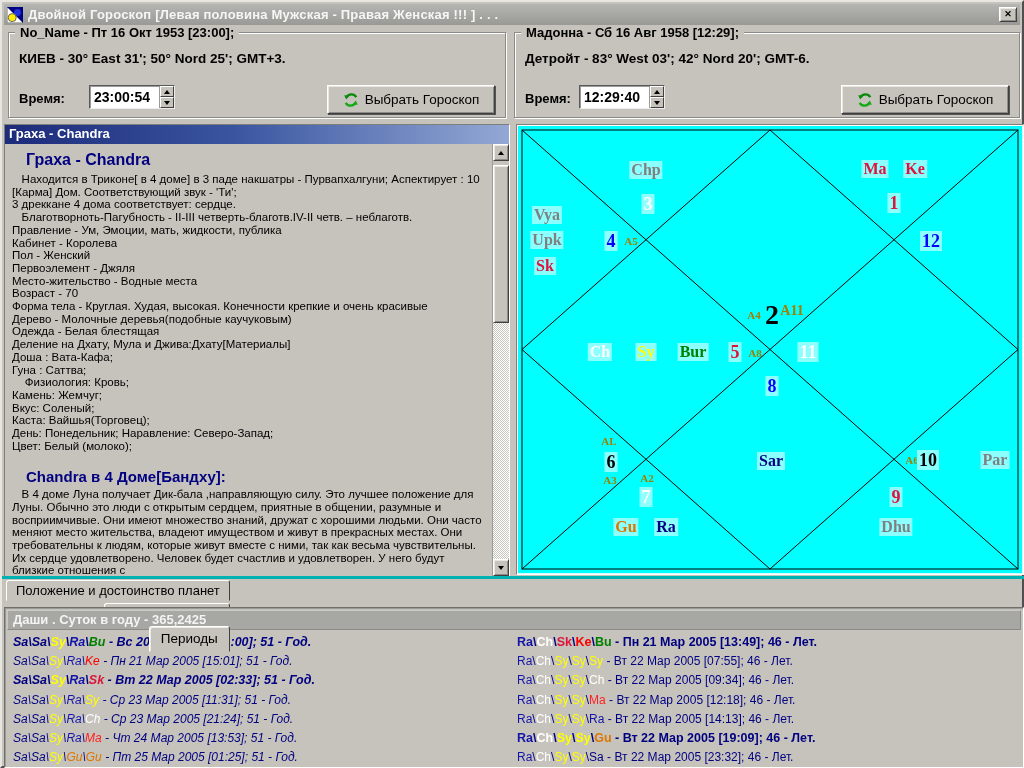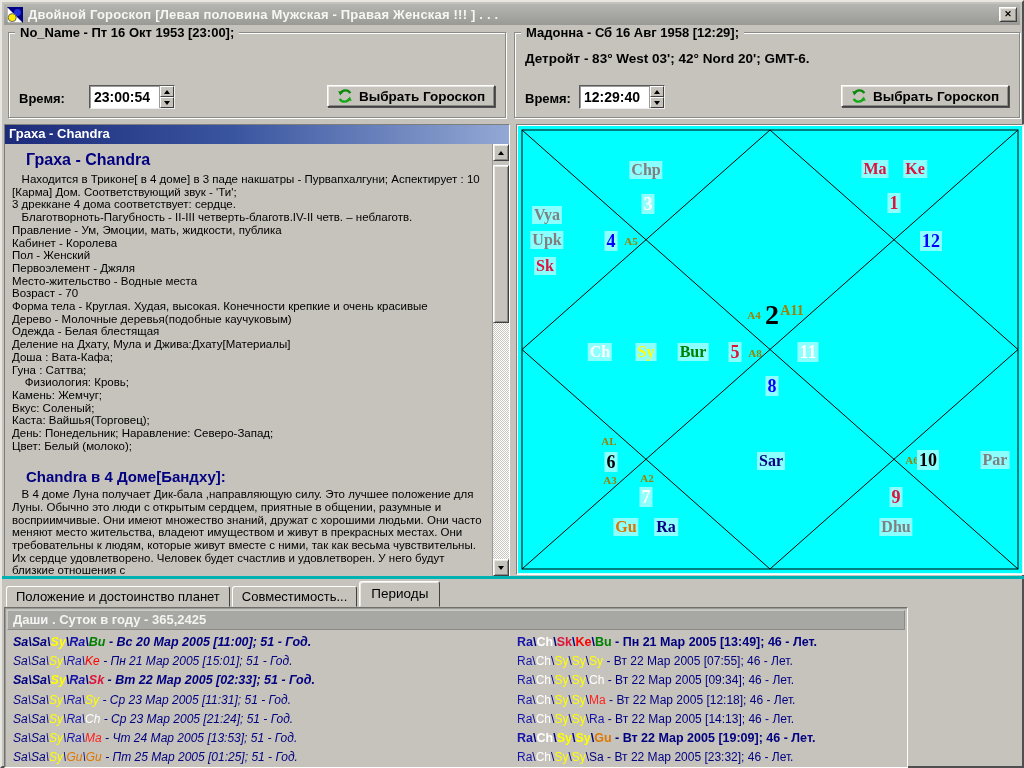--- a/index.html
+++ b/index.html
@@ -27,23 +27,23 @@
   .loc{position:absolute;left:10px;top:18px;font-weight:bold;font-size:13.5px;color:#000;white-space:nowrap;}
   .tlabel{position:absolute;left:10px;top:58px;font-weight:bold;font-size:13px;color:#000;}
   .edit{position:absolute;left:80px;top:52px;width:86px;height:24px;background:#fff;
     border:1px solid;border-color:#5a5a5a #eee #eee #5a5a5a;box-shadow:inset 1px 1px 0 #9a9a9a;display:flex;}
   .edit .val{flex:1;font-weight:bold;font-size:14px;line-height:22px;padding-left:4px;color:#000;font-family:"Liberation Sans",sans-serif;}
   .spin{width:15px;display:flex;flex-direction:column;border-left:1px solid #9a9a9a;}
   .sbtn{flex:1;background:var(--face);border:1px solid;border-color:#fff #404040 #404040 #fff;
     display:flex;align-items:center;justify-content:center;}
   .tri-up{width:0;height:0;border-left:3px solid transparent;border-right:3px solid transparent;border-bottom:4px solid #000;}
   .tri-dn{width:0;height:0;border-left:3px solid transparent;border-right:3px solid transparent;border-top:4px solid #000;}
-  .pickbtn{position:absolute;top:52px;height:22px;width:168px;right:10px;background:var(--face);
+  .pickbtn{position:absolute;top:52px;height:29px;width:168px;right:10px;background:var(--face);
     border:1px solid;border-color:#fff #404040 #404040 #fff;box-shadow:inset 1px 1px 0 #e9e7e2, inset -1px -1px 0 #8b8b88, 1px 1px 0 #555;
-    font-weight:bold;font-size:13.5px;color:#000;display:flex;align-items:center;justify-content:center;gap:6px;cursor:default;
+    font-weight:normal;font-size:13.5px;color:#000;display:flex;align-items:center;justify-content:center;gap:6px;cursor:default;
     font-family:"Liberation Sans",sans-serif;text-align:right;}
   
   .graha{position:absolute;left:2px;top:122px;width:506px;height:453px;
     border:1px solid;border-color:#7e7e7a #fff #fff #7e7e7a;background:var(--face);}
   .graha-header{position:absolute;left:0;top:0;right:0;height:19px;
     background:linear-gradient(90deg,#1c2a7a 0%,#3a55a0 45%,#93a8d4 100%);
     color:#fff;font-weight:bold;font-size:13px;line-height:18px;padding-left:4px;}
   .graha-text{position:absolute;left:0;top:19px;right:17px;bottom:0;overflow:hidden;
     padding:4px 4px 0 7px;font-size:11.5px;line-height:12.7px;color:#000;white-space:pre-wrap;}
   .blk-h1{color:var(--navy);font-weight:bold;font-size:16px;line-height:20px;padding:2px 0 3px 14px;}
@@ -61,27 +61,27 @@
     background:conic-gradient(#ffffff 25%,#c9c6c0 0 50%,#ffffff 0 75%,#c9c6c0 0);background-size:2px 2px;}
   
   .chart{position:absolute;left:514px;top:122px;width:508px;height:451px;background:#00ffff;
     border:1px solid;border-color:#7e7e7a #fff #fff #7e7e7a;box-shadow:inset 1px 1px 0 #fff, inset -1px -1px 0 #d9fdfd;}
   .chart svg{position:absolute;left:0;top:0;}
   .clabel{position:absolute;transform:translate(-50%,-50%);font-family:"Liberation Serif",serif;
     font-weight:bold;line-height:1;white-space:nowrap;}
   .patch{background:#8cffff;padding:1px 2px;}
   
   .teal-line{position:absolute;left:0;top:574px;width:1024px;height:3px;background:#00b2b2;}
-  .tabbar{position:absolute;left:2px;top:578px;height:27px;display:flex;align-items:flex-end;gap:2px;padding-left:2px;}
+  .tabbar{position:absolute;left:2px;top:578px;height:27px;display:flex;align-items:flex-end;gap:2px;padding-left:2px;flex-direction:column;}
   .tab{height:21px;background:var(--face);border:1px solid;border-color:#fff #404040 var(--face) #fff;
     border-radius:3px 3px 0 0;font-size:13px;color:#000;padding:0 9px;line-height:19px;white-space:nowrap;cursor:default;}
   .tab.active{height:26px;line-height:24px;font-size:13.5px;padding:0 11px;z-index:2;
     box-shadow:inset 1px 1px 0 #eceae5;}
   
-  .dasha{position:absolute;left:2px;top:605px;width:904px;height:161px;background:var(--face);
+  .dasha{position:absolute;left:2px;top:605px;width:1020px;height:161px;background:var(--face);
     border:1px solid;border-color:#6f6f6b #fff #fff #6f6f6b;box-shadow:inset 1px 1px 0 #9a9a96;overflow:hidden;}
   .dasha-header{position:absolute;left:2px;top:2px;right:2px;height:20px;background:#a7a7a3;
     border:1px solid;border-color:#c9c9c5 #8b8b87 #8b8b87 #c9c9c5;
     color:#f4f4f2;font-weight:bold;font-size:13px;line-height:18px;padding-left:5px;}
   .dasha-cols{position:absolute;left:0;top:25px;right:0;bottom:0;}
   .dcol{position:absolute;top:0;bottom:0;overflow:hidden;}
   .dcol-l{left:8px;width:498px;font-style:italic;}
   .dcol-r{left:512px;width:500px;}
   .drow{height:19.2px;font-size:12px;line-height:19.2px;white-space:nowrap;}
   .drow.dbold{font-weight:bold;font-size:12.5px;}
@@ -101,20 +101,21 @@
       </svg>
     </span>
     <span class="title">Двойной Гороскоп [Левая половина Мужская - Правая Женская !!! ] . . .</span>
     <div class="close-btn">
       <span>✕</span>
     </div>
   </div>
 
   <div class="group g-left">
     <span class="gcaption">No_Name -  Пт 16 Окт 1953 [23:00];</span>
+    <div class="loc">КИЕВ - 30° East 31'; 50° Nord 25'; GMT+3.</div>
     <span class="tlabel">Время:</span>
     <div class="edit">
       <span class="val">23:00:54</span>
       <span class="spin">
         <span class="sbtn">
             <span class="tri-up"></span>
           </span>
         <span class="sbtn">
             <span class="tri-dn"></span>
           </span>

